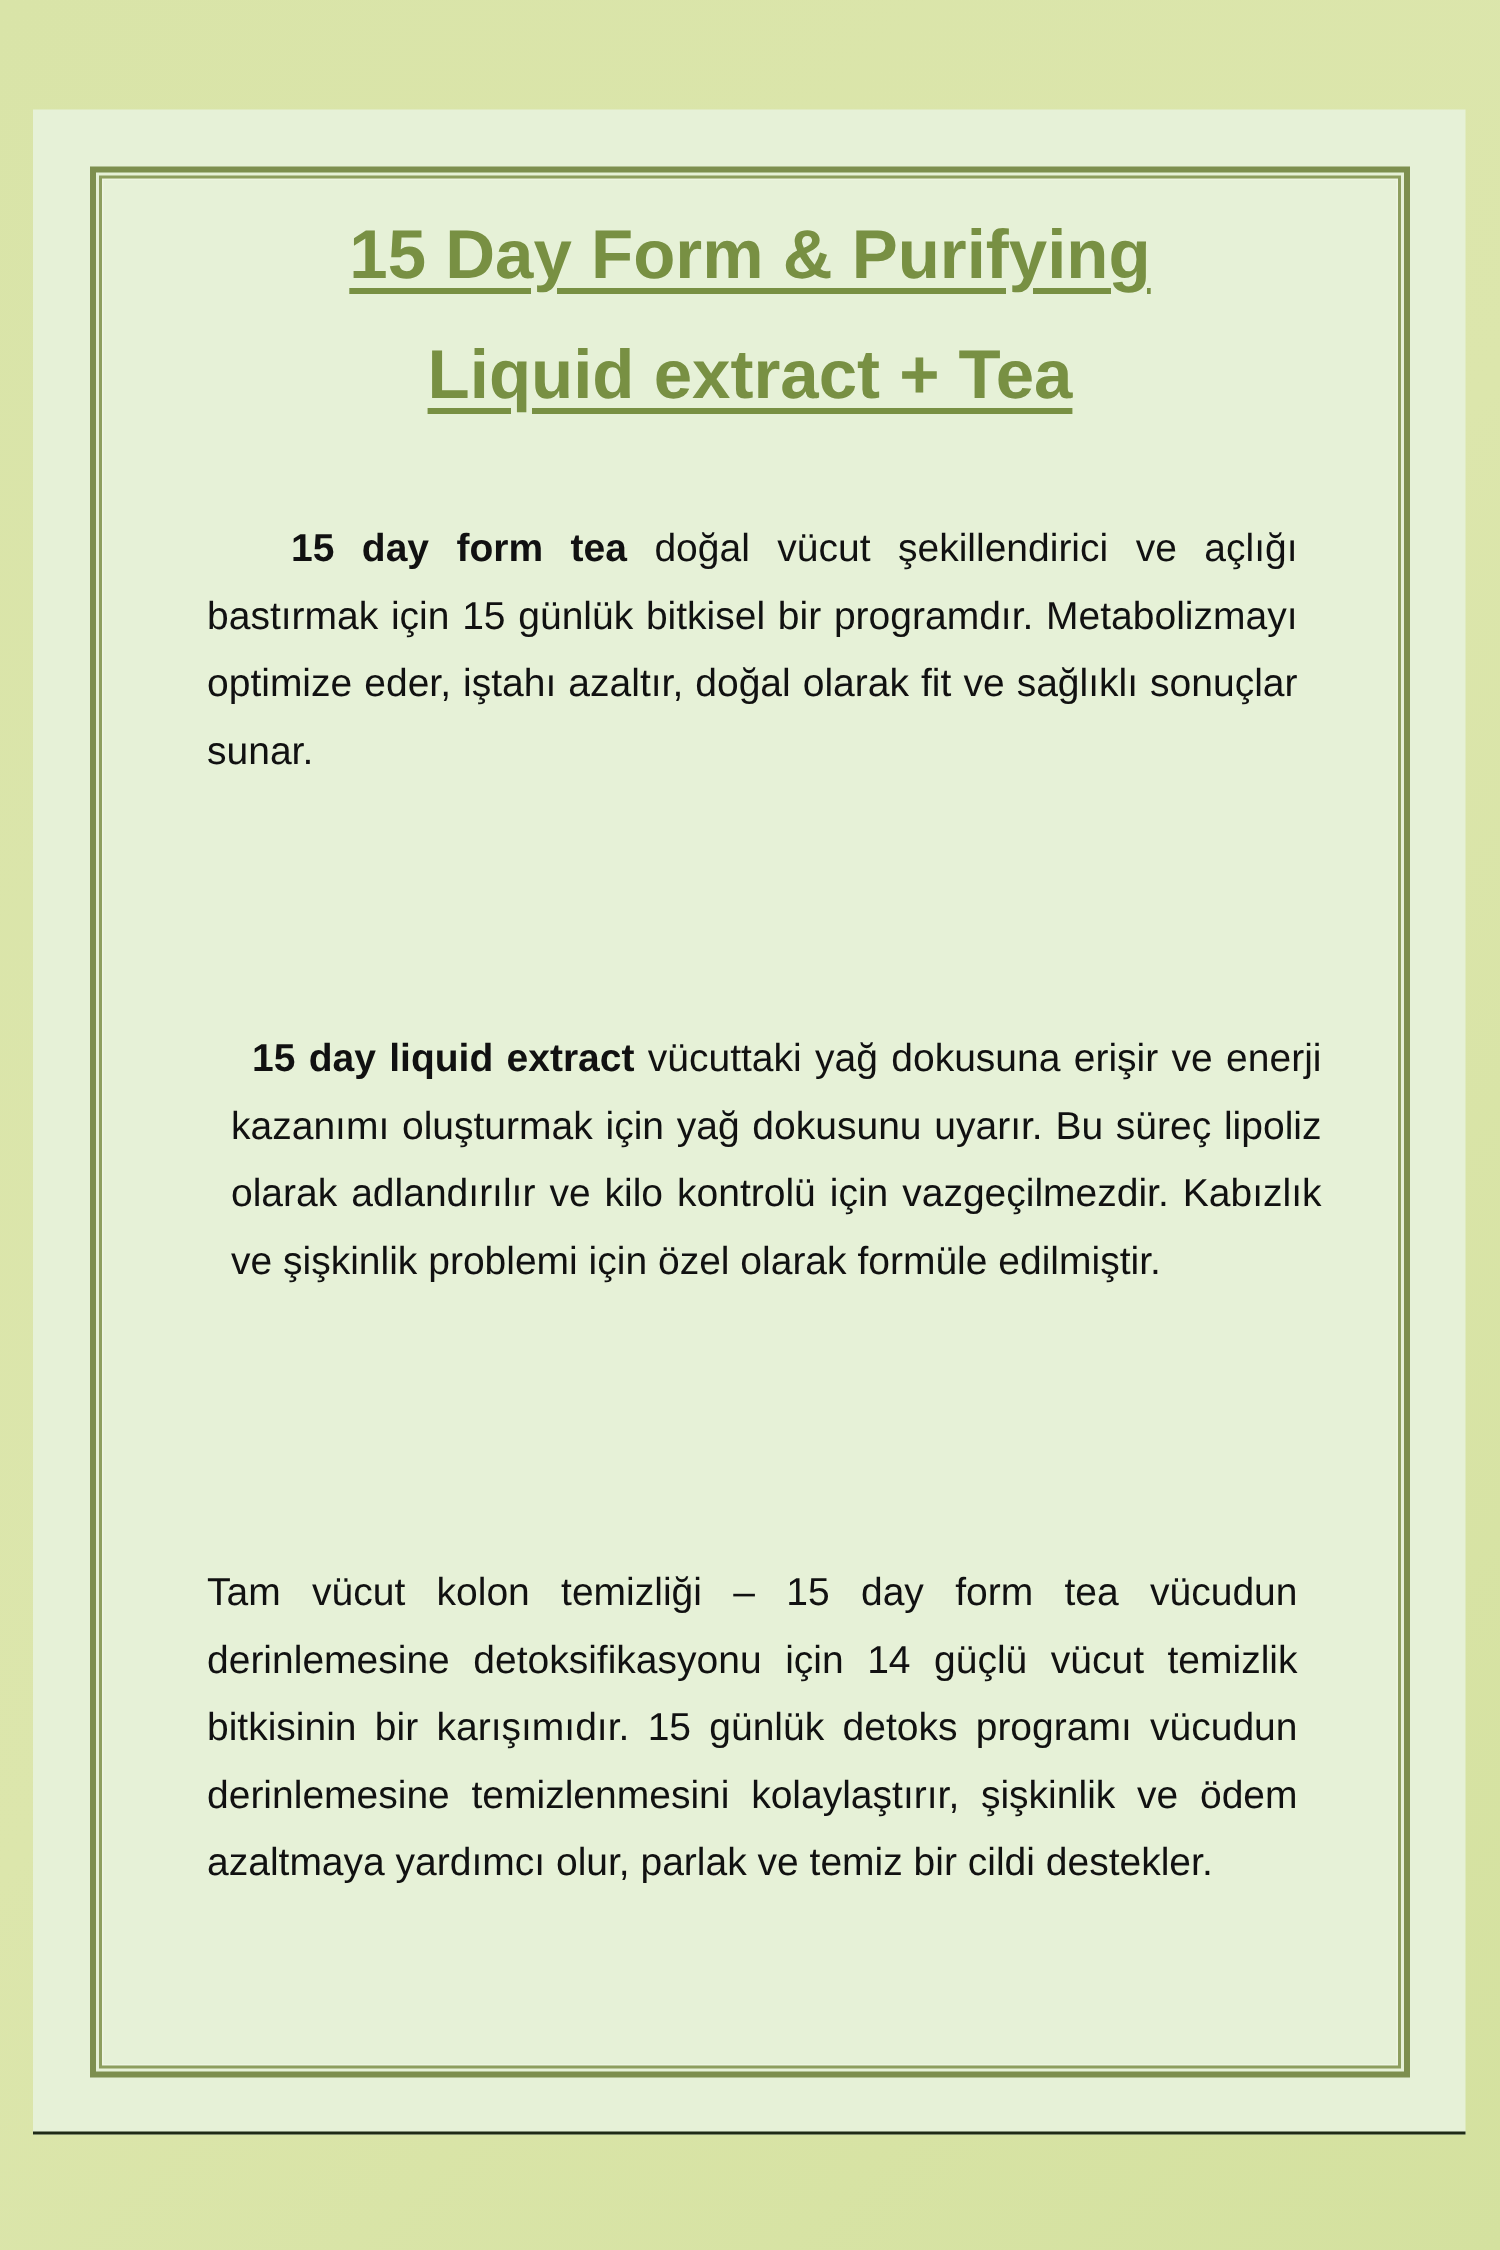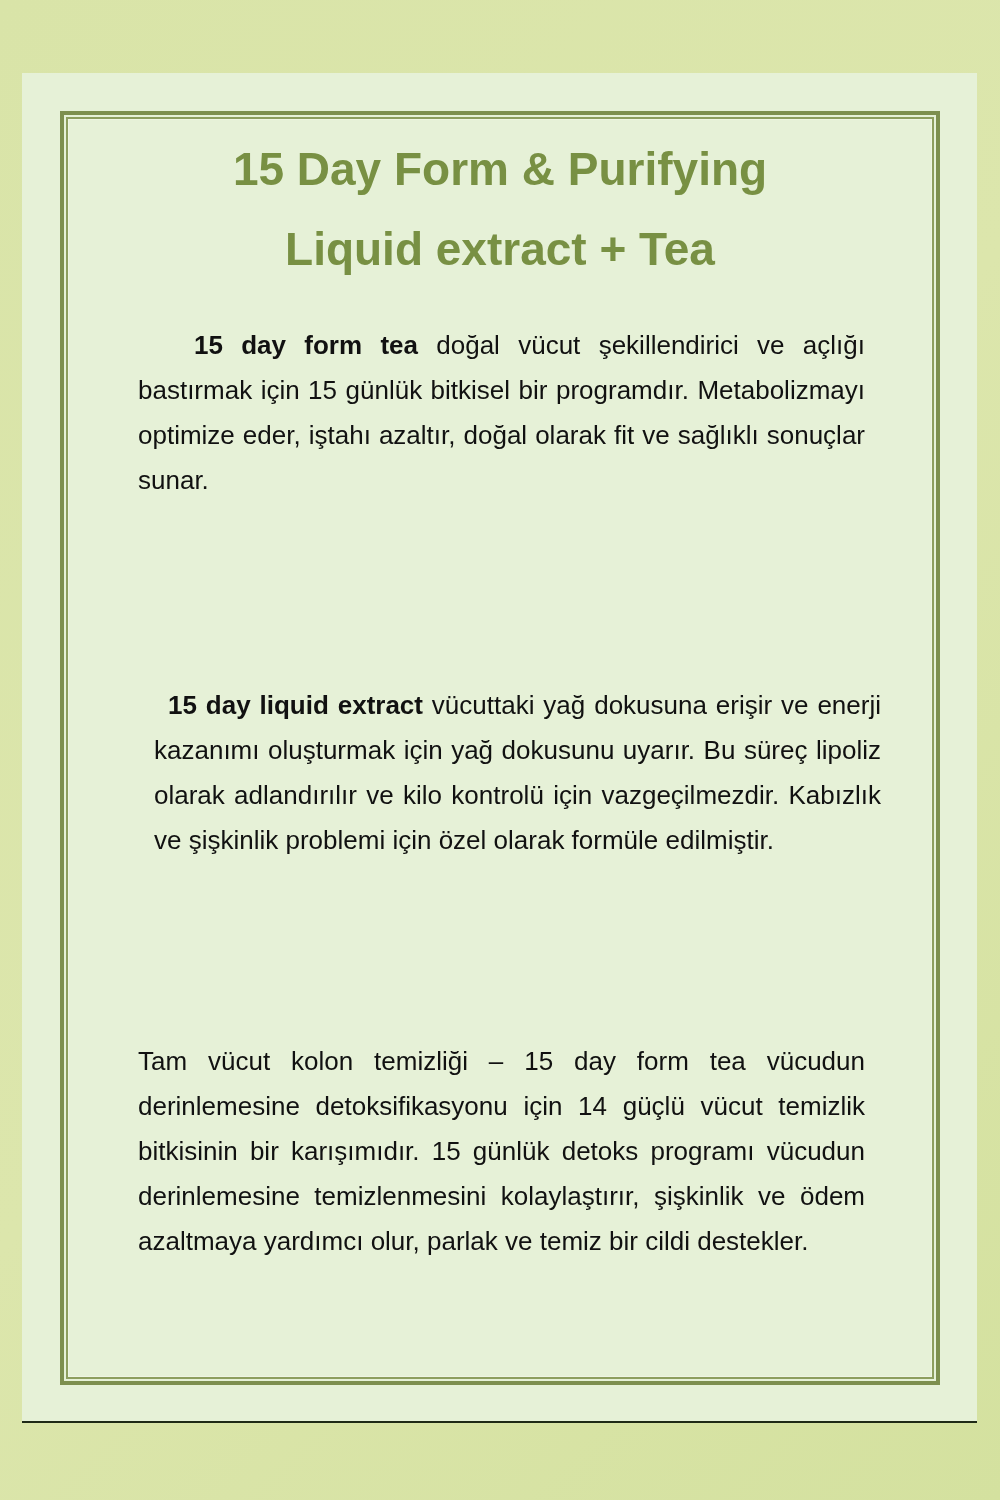--- a/index.html
+++ b/index.html
@@ -23,30 +23,30 @@
       position: absolute; left: 2px; top: 2px; right: 2px; bottom: 2px;
       border: 2px solid #8d9e5e;
       box-shadow: inset 0 0 0 1px #eef5e2;
     }
     .title {
       position: absolute; left: 0; right: 0; top: 14px;
       text-align: center; color: #789043; font-weight: bold;
       font-size: 46px; line-height: 80px;
     }
     .title span {
-      text-decoration-thickness: 4px;
+      text-decoration: underline; text-decoration-thickness: 4px;
       text-underline-offset: 7px;
     }
     .para {
       position: absolute; left: 74px; width: 727px;
       font-size: 26px; line-height: 45px; color: #111;
       text-align: justify;
     }
     .para b { font-weight: bold; }
-    .p1 { top: 208px; text-indent: 56px; }
+    .p1 { top: 228px; text-indent: 56px; }
     .p2 { top: 552px; text-indent: 14px; }
     .p3 { top: 924px; }
   </style>
 </head>
 <body>
 
 <div class="page">
   <div class="frame">
     <div class="frame-inner"></div>
 

